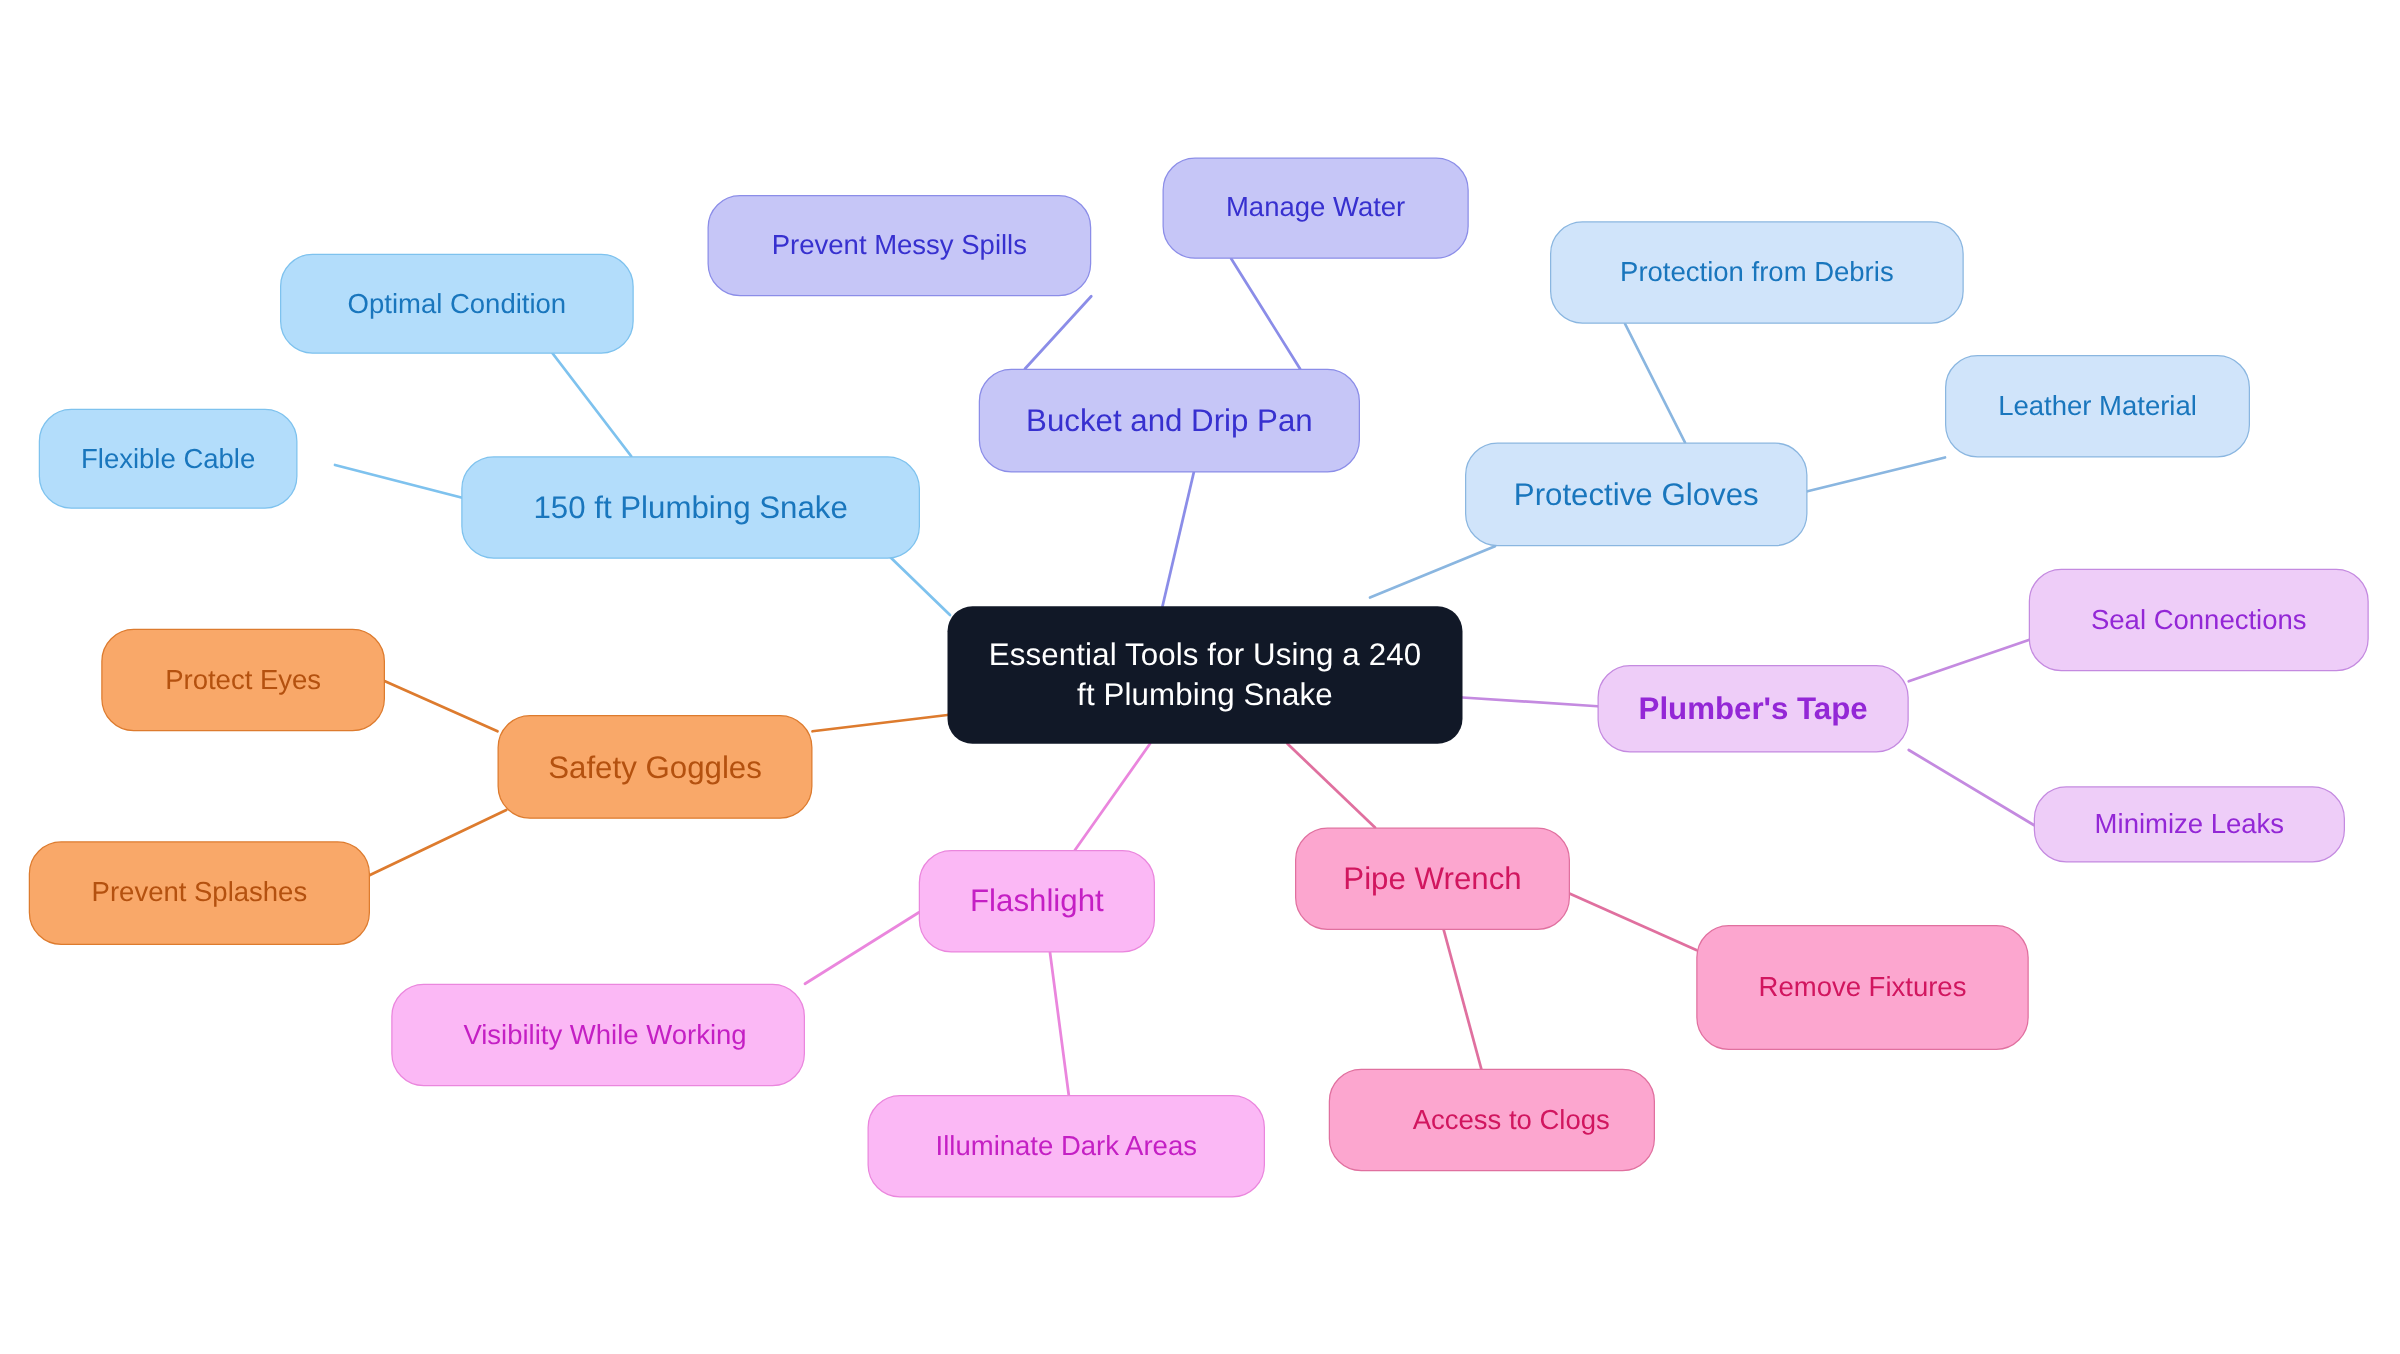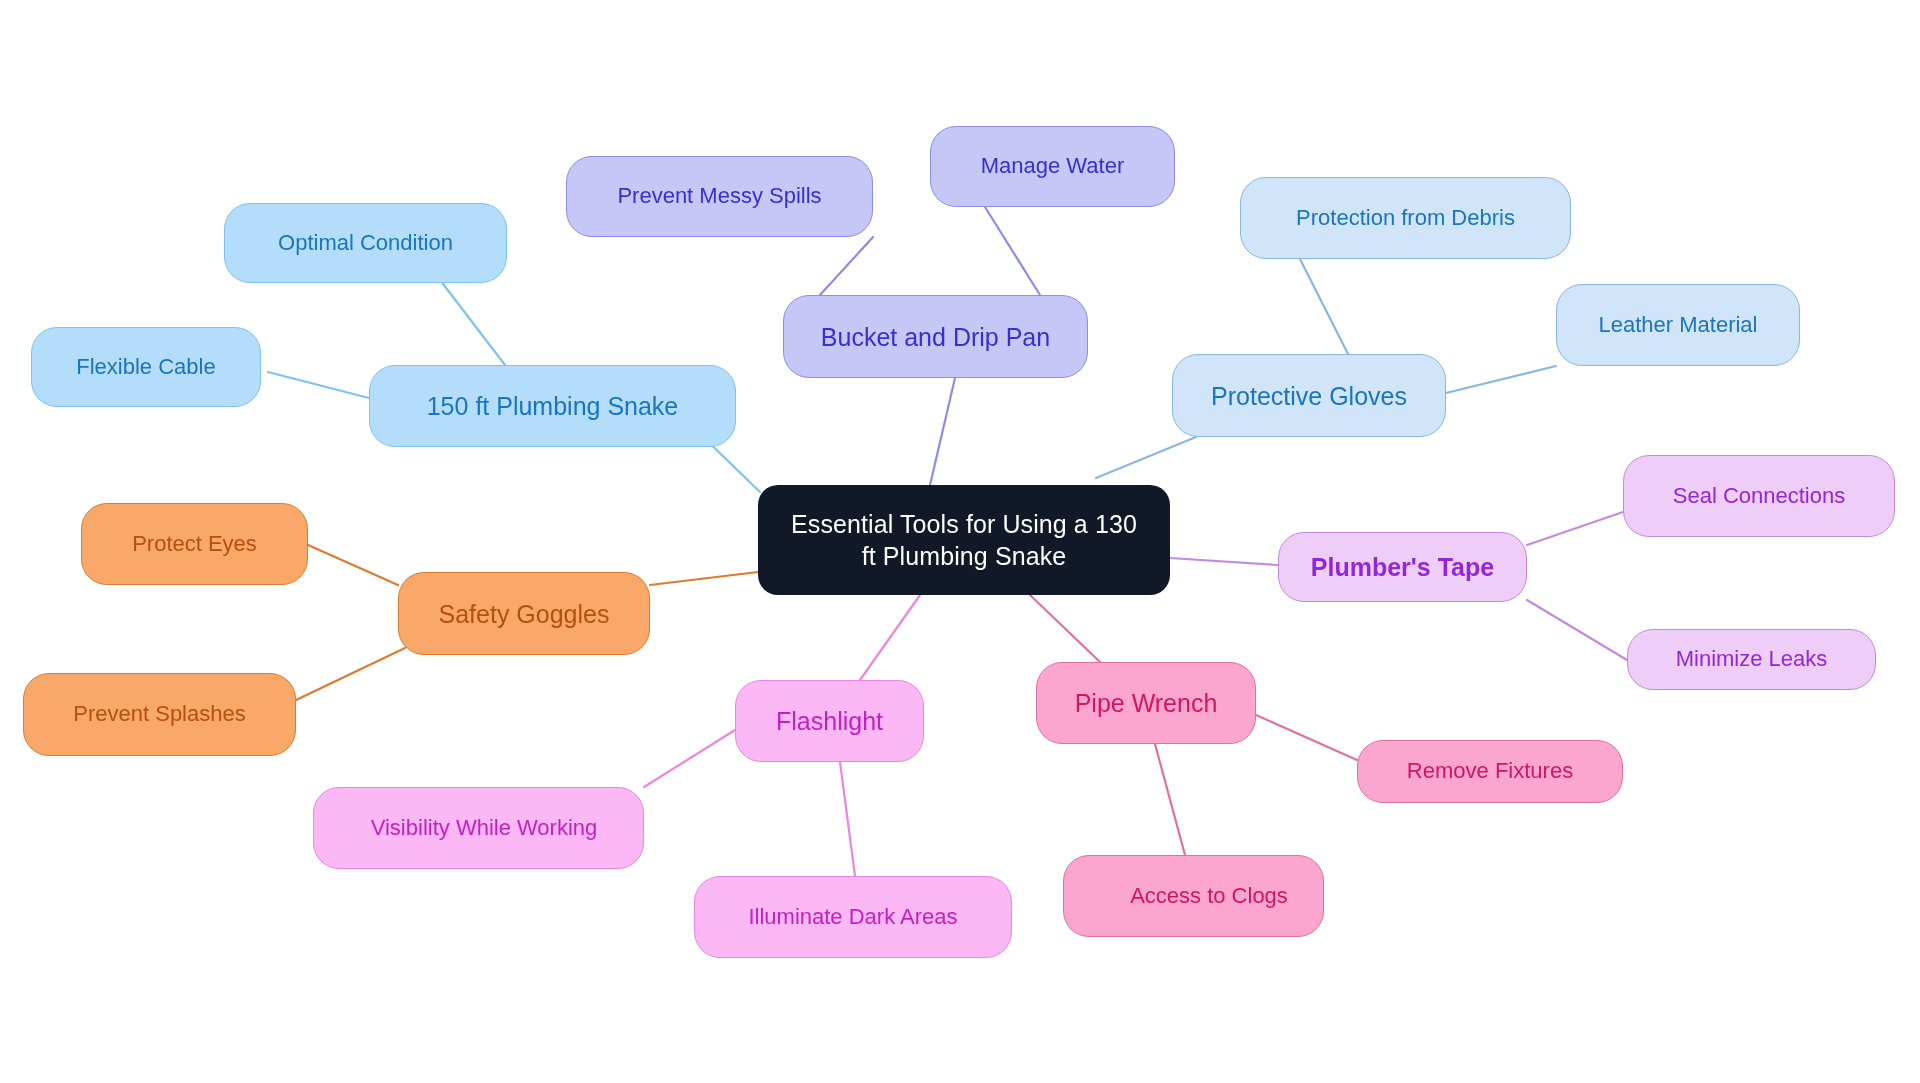--- a/index.html
+++ b/index.html
@@ -74,36 +74,36 @@
       <line x1="1256" y1="715" x2="1357" y2="760" stroke="#e0709f" stroke-width="2.2" stroke-linecap="round"></line>
       <line x1="1155" y1="744" x2="1185" y2="855" stroke="#e0709f" stroke-width="2.2" stroke-linecap="round"></line>
       <line x1="920" y1="595" x2="860" y2="680" stroke="#ea86dd" stroke-width="2.2" stroke-linecap="round"></line>
       <line x1="735" y1="730" x2="644" y2="787" stroke="#ea86dd" stroke-width="2.2" stroke-linecap="round"></line>
       <line x1="840" y1="762" x2="855" y2="876" stroke="#ea86dd" stroke-width="2.2" stroke-linecap="round"></line>
       <line x1="758" y1="572" x2="650" y2="585" stroke="#dd7b2e" stroke-width="2.2" stroke-linecap="round"></line>
       <line x1="398" y1="585" x2="308" y2="545" stroke="#dd7b2e" stroke-width="2.2" stroke-linecap="round"></line>
       <line x1="405" y1="648" x2="296" y2="700" stroke="#dd7b2e" stroke-width="2.2" stroke-linecap="round"></line>
     </svg>
   <div id="node-layer">
-      <div class="node root" style="left: 758px; top: 485px; width: 412px; height: 110px; background: rgb(17, 24, 39); color: rgb(255, 255, 255);">Essential Tools for Using a 130
+      <div class="node root" style="left: 758px; top: 485px; width: 412px; height: 110px; background: rgb(17, 24, 39); color: rgb(255, 255, 255);">Essential Tools for Using a 240
 ft Plumbing Snake</div>
       <div class="node branch" style="left: 369px; top: 365px; width: 367px; height: 82px; background: rgb(179, 221, 251); border-color: rgb(126, 194, 238); color: rgb(25, 118, 189);">150 ft Plumbing Snake</div>
       <div class="node leaf" style="left: 224px; top: 203px; width: 283px; height: 80px; background: rgb(179, 221, 251); border-color: rgb(126, 194, 238); color: rgb(25, 118, 189);">Optimal Condition</div>
-      <div class="node leaf" style="left: 31px; top: 327px; width: 230px; height: 80px; background: rgb(179, 221, 251); border-color: rgb(126, 194, 238); color: rgb(25, 118, 189);">Flexible Cable</div>
+      <div class="node leaf" style="left: 31px; top: 327px; width: 207px; height: 80px; background: rgb(179, 221, 251); border-color: rgb(126, 194, 238); color: rgb(25, 118, 189);">Flexible Cable</div>
       <div class="node branch" style="left: 783px; top: 295px; width: 305px; height: 83px; background: rgb(198, 198, 247); border-color: rgb(139, 141, 232); color: rgb(55, 48, 207);">Bucket and Drip Pan</div>
       <div class="node leaf" style="left: 566px; top: 156px; width: 307px; height: 81px; background: rgb(198, 198, 247); border-color: rgb(139, 141, 232); color: rgb(55, 48, 207);">Prevent Messy Spills</div>
       <div class="node leaf" style="left: 930px; top: 126px; width: 245px; height: 81px; background: rgb(198, 198, 247); border-color: rgb(139, 141, 232); color: rgb(55, 48, 207);">Manage Water</div>
       <div class="node branch" style="left: 1172px; top: 354px; width: 274px; height: 83px; background: rgb(208, 228, 250); border-color: rgb(138, 182, 224); color: rgb(25, 118, 189);">Protective Gloves</div>
       <div class="node leaf" style="left: 1240px; top: 177px; width: 331px; height: 82px; background: rgb(208, 228, 250); border-color: rgb(138, 182, 224); color: rgb(25, 118, 189);">Protection from Debris</div>
       <div class="node leaf" style="left: 1556px; top: 284px; width: 244px; height: 82px; background: rgb(208, 228, 250); border-color: rgb(138, 182, 224); color: rgb(25, 118, 189);">Leather Material</div>
       <div class="node branch" style="left: 1278px; top: 532px; width: 249px; height: 70px; background: rgb(238, 205, 248); border-color: rgb(196, 138, 224); color: rgb(147, 39, 214); font-weight: bold;">Plumber's Tape</div>
       <div class="node leaf" style="left: 1623px; top: 455px; width: 272px; height: 82px; background: rgb(238, 205, 248); border-color: rgb(196, 138, 224); color: rgb(147, 39, 214);">Seal Connections</div>
       <div class="node leaf" style="left: 1627px; top: 629px; width: 249px; height: 61px; background: rgb(238, 205, 248); border-color: rgb(196, 138, 224); color: rgb(147, 39, 214);">Minimize Leaks</div>
       <div class="node branch" style="left: 1036px; top: 662px; width: 220px; height: 82px; background: rgb(252, 166, 207); border-color: rgb(224, 112, 159); color: rgb(209, 22, 95);">Pipe Wrench</div>
-      <div class="node leaf" style="left: 1357px; top: 740px; width: 266px; height: 63px; background: rgb(252, 166, 207); border-color: rgb(224, 112, 159); color: rgb(209, 22, 95);">Remove Fixtures</div>
+      <div class="node leaf" style="left: 1357px; top: 740px; width: 266px; height: 100px; background: rgb(252, 166, 207); border-color: rgb(224, 112, 159); color: rgb(209, 22, 95);">Remove Fixtures</div>
       <div class="node leaf" style="left: 1063px; top: 855px; width: 261px; height: 82px; background: rgb(252, 166, 207); border-color: rgb(224, 112, 159); color: rgb(209, 22, 95); padding-left: 31px;">Access to Clogs</div>
       <div class="node branch" style="left: 735px; top: 680px; width: 189px; height: 82px; background: rgb(251, 184, 245); border-color: rgb(234, 134, 221); color: rgb(196, 31, 196);">Flashlight</div>
       <div class="node leaf" style="left: 313px; top: 787px; width: 331px; height: 82px; background: rgb(251, 184, 245); border-color: rgb(234, 134, 221); color: rgb(196, 31, 196); padding-left: 11px;">Visibility While Working</div>
       <div class="node leaf" style="left: 694px; top: 876px; width: 318px; height: 82px; background: rgb(251, 184, 245); border-color: rgb(234, 134, 221); color: rgb(196, 31, 196);">Illuminate Dark Areas</div>
       <div class="node branch" style="left: 398px; top: 572px; width: 252px; height: 83px; background: rgb(249, 168, 105); border-color: rgb(221, 123, 46); color: rgb(180, 81, 15);">Safety Goggles</div>
       <div class="node leaf" style="left: 81px; top: 503px; width: 227px; height: 82px; background: rgb(249, 168, 105); border-color: rgb(221, 123, 46); color: rgb(180, 81, 15);">Protect Eyes</div>
       <div class="node leaf" style="left: 23px; top: 673px; width: 273px; height: 83px; background: rgb(249, 168, 105); border-color: rgb(221, 123, 46); color: rgb(180, 81, 15);">Prevent Splashes</div>
     </div>
 </div>
 

